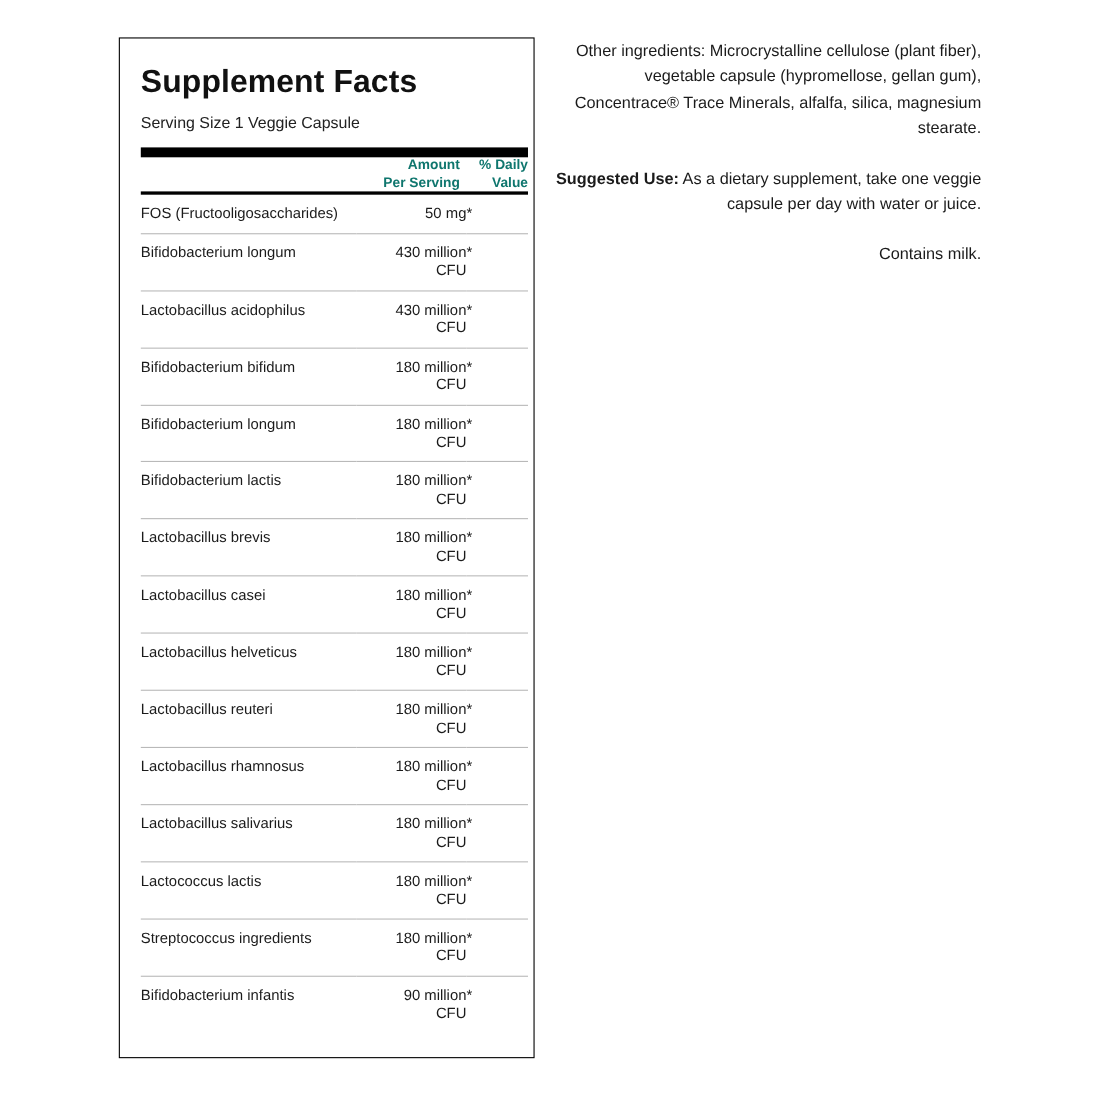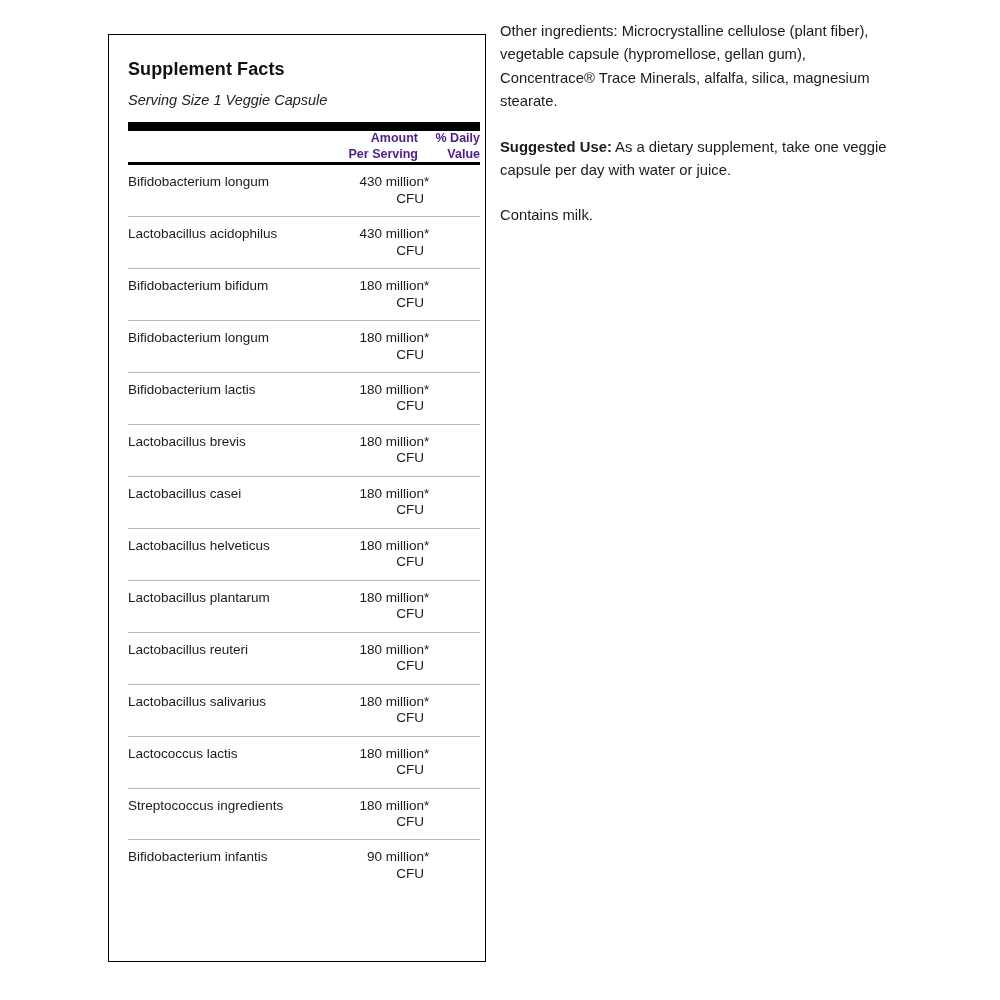--- a/index.html
+++ b/index.html
@@ -31,31 +31,30 @@
     width: 378px;
     height: 928px;
     border: 1px solid #000000;
     box-sizing: border-box;
     background: #ffffff;
   }
   .facts-inner {
     padding: 24px 18px 0 12px;
   }
   .facts-title {
-    font-size: 18px;
+    font-size: 29px;
     font-weight: bold;
     letter-spacing: 0.1px;
     margin: 0 0 12px 7px;
     color: #111111;
   }
   .serving-size {
     font-size: 14.5px;
     margin: 0 0 14px 7px;
     color: #222222;
-    font-style: italic;
   }
 
   .rule-thick {
     height: 9px;
     background: #000000;
     margin: 0 0 0 7px;
     width: 352px;
   }
   .rule-medium {
     height: 3px;
@@ -77,21 +76,21 @@
 
   .col-name { width: 196px; }
   .col-amt  { width: 100px; }
   .col-dv   { width: 56px; }
 
   .hdr-row th {
     font-size: 12.5px;
     font-weight: bold;
     line-height: 1.25;
     padding: 6px 0 6px 0;
-    color: #4c1d95;
+    color: #0f766e;
     margin-top: 30px;
   }
   .hdr-amt {
     text-align: right;
     padding-right: 6px !important;
   }
   .hdr-dv {
     text-align: right;
     padding-left: 8px !important;
   }
@@ -113,22 +112,23 @@
   td.dv {
     text-align: left;
     padding-left: 9px;
     font-size: 13px;
   }
 
   
   .right-col {
     position: absolute;
     left: 500px;
-    top: 20px;
+    top: 36px;
     width: 392px;
+    text-align: right;
   }
   .rc-para {
     font-size: 14.8px;
     line-height: 1.58;
     margin: 0 0 22px 0;
     color: #1b1b1b;
   }
   .rc-label {
     font-weight: bold;
   }
@@ -171,20 +171,25 @@
       <div class="rule-medium"></div>
 
       <table class="facts">
         <colgroup>
           <col class="col-name">
           <col class="col-amt">
           <col class="col-dv">
         </colgroup>
         <tbody>
           <tr class="item">
+            <td class="name">FOS (Fructooligosaccharides)</td>
+            <td class="amount">50 mg</td>
+            <td class="dv">*</td>
+          </tr>
+          <tr class="item">
             <td class="name">Bifidobacterium longum</td>
             <td class="amount">430 million
 CFU</td>
             <td class="dv">*</td>
           </tr>
           <tr class="item">
             <td class="name">Lactobacillus acidophilus</td>
             <td class="amount">430 million
 CFU</td>
             <td class="dv">*</td>
@@ -219,27 +224,27 @@
 CFU</td>
             <td class="dv">*</td>
           </tr>
           <tr class="item">
             <td class="name">Lactobacillus helveticus</td>
             <td class="amount">180 million
 CFU</td>
             <td class="dv">*</td>
           </tr>
           <tr class="item">
-            <td class="name">Lactobacillus plantarum</td>
-            <td class="amount">180 million
-CFU</td>
-            <td class="dv">*</td>
-          </tr>
-          <tr class="item">
             <td class="name">Lactobacillus reuteri</td>
+            <td class="amount">180 million
+CFU</td>
+            <td class="dv">*</td>
+          </tr>
+          <tr class="item">
+            <td class="name">Lactobacillus rhamnosus</td>
             <td class="amount">180 million
 CFU</td>
             <td class="dv">*</td>
           </tr>
           <tr class="item">
             <td class="name">Lactobacillus salivarius</td>
             <td class="amount">180 million
 CFU</td>
             <td class="dv">*</td>
           </tr>

